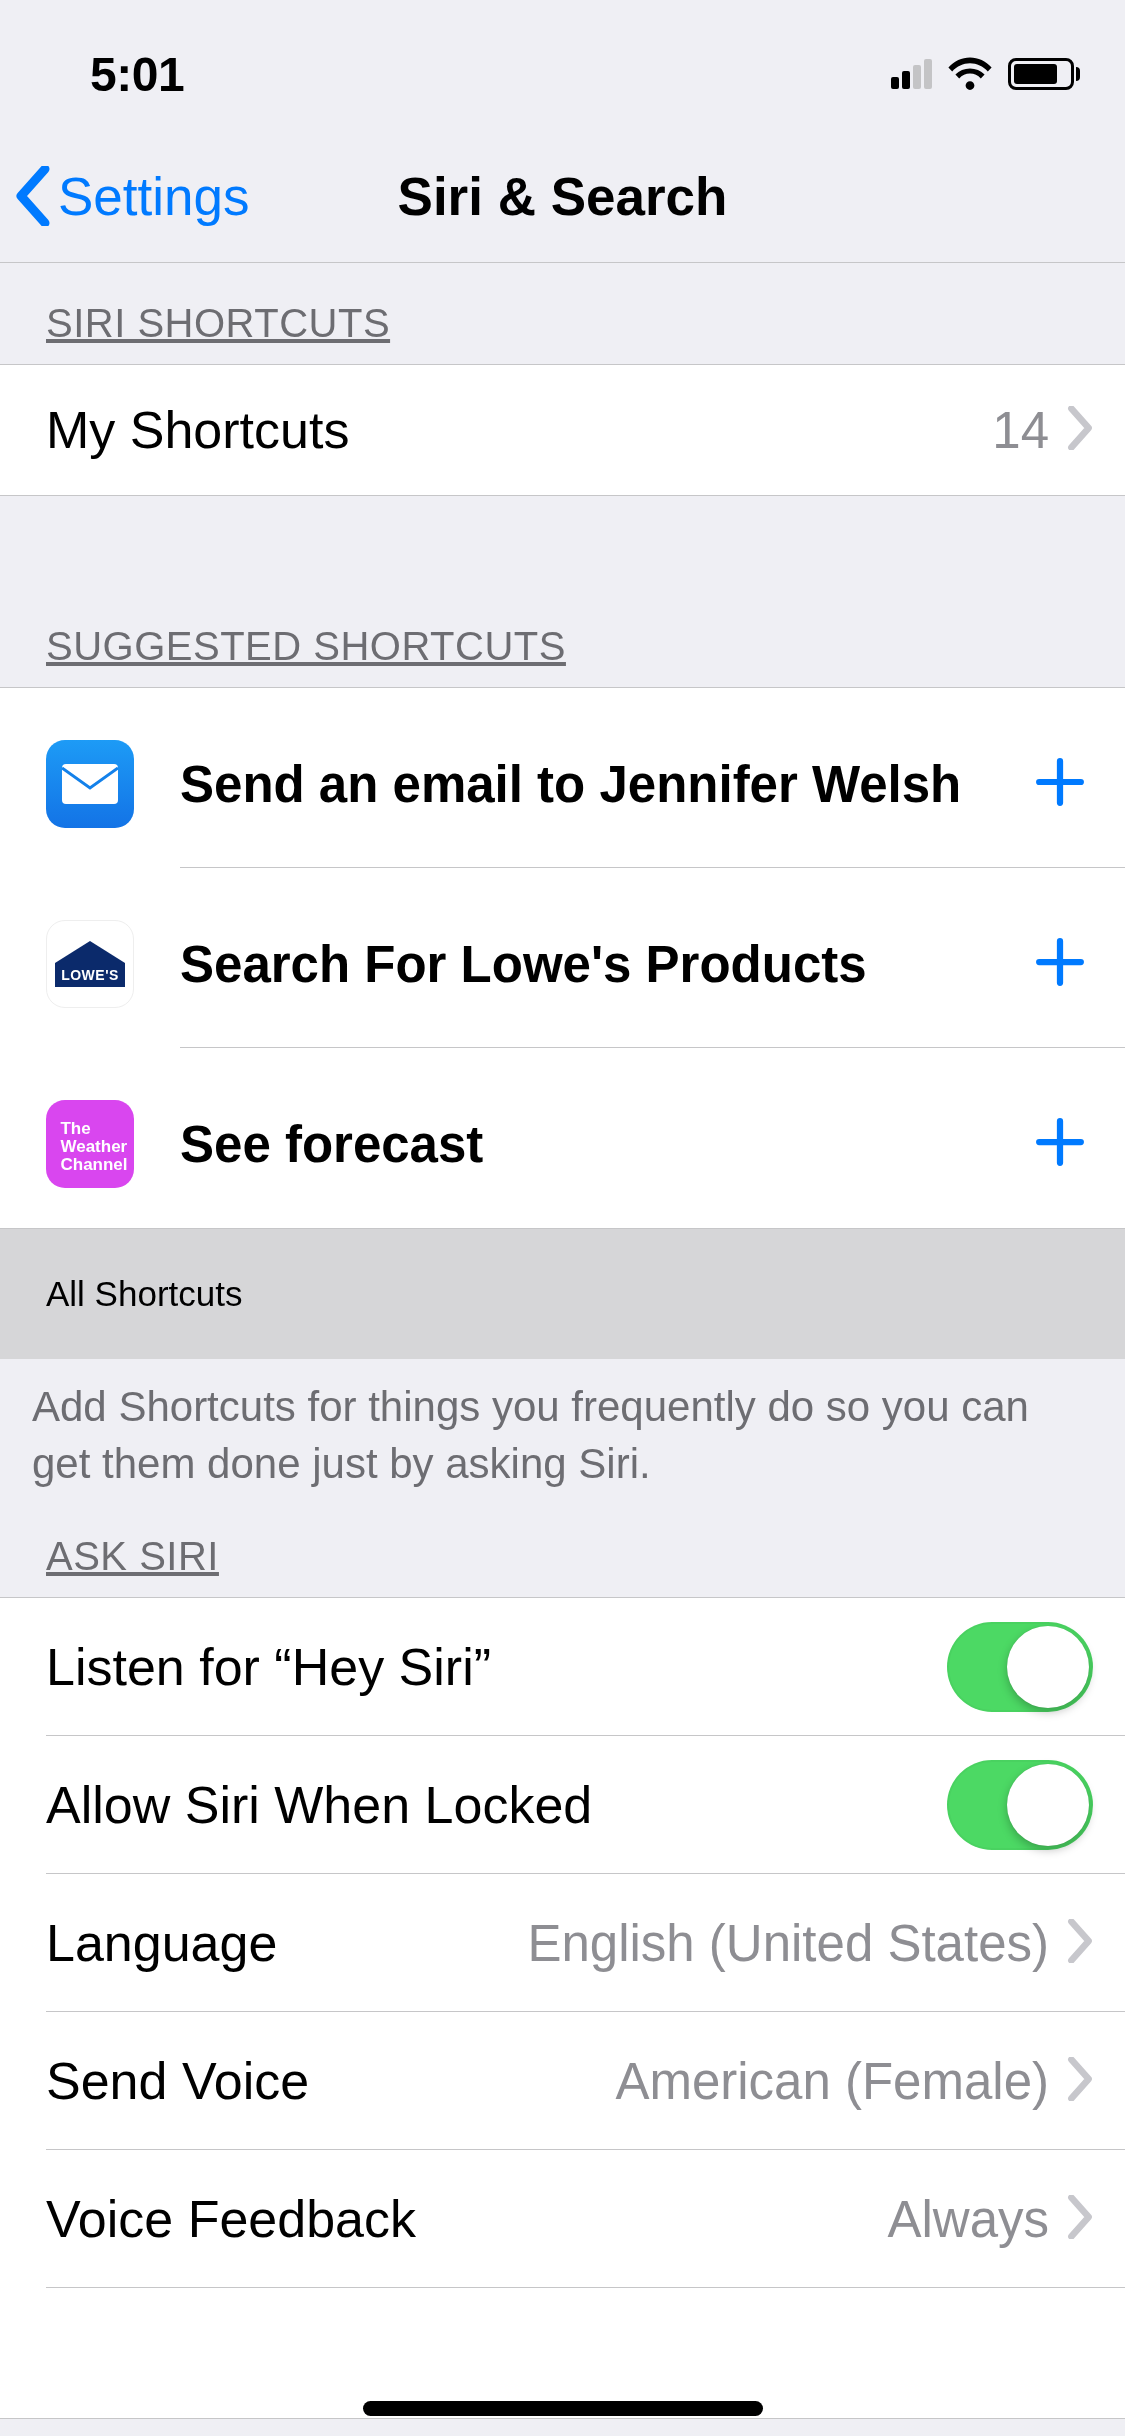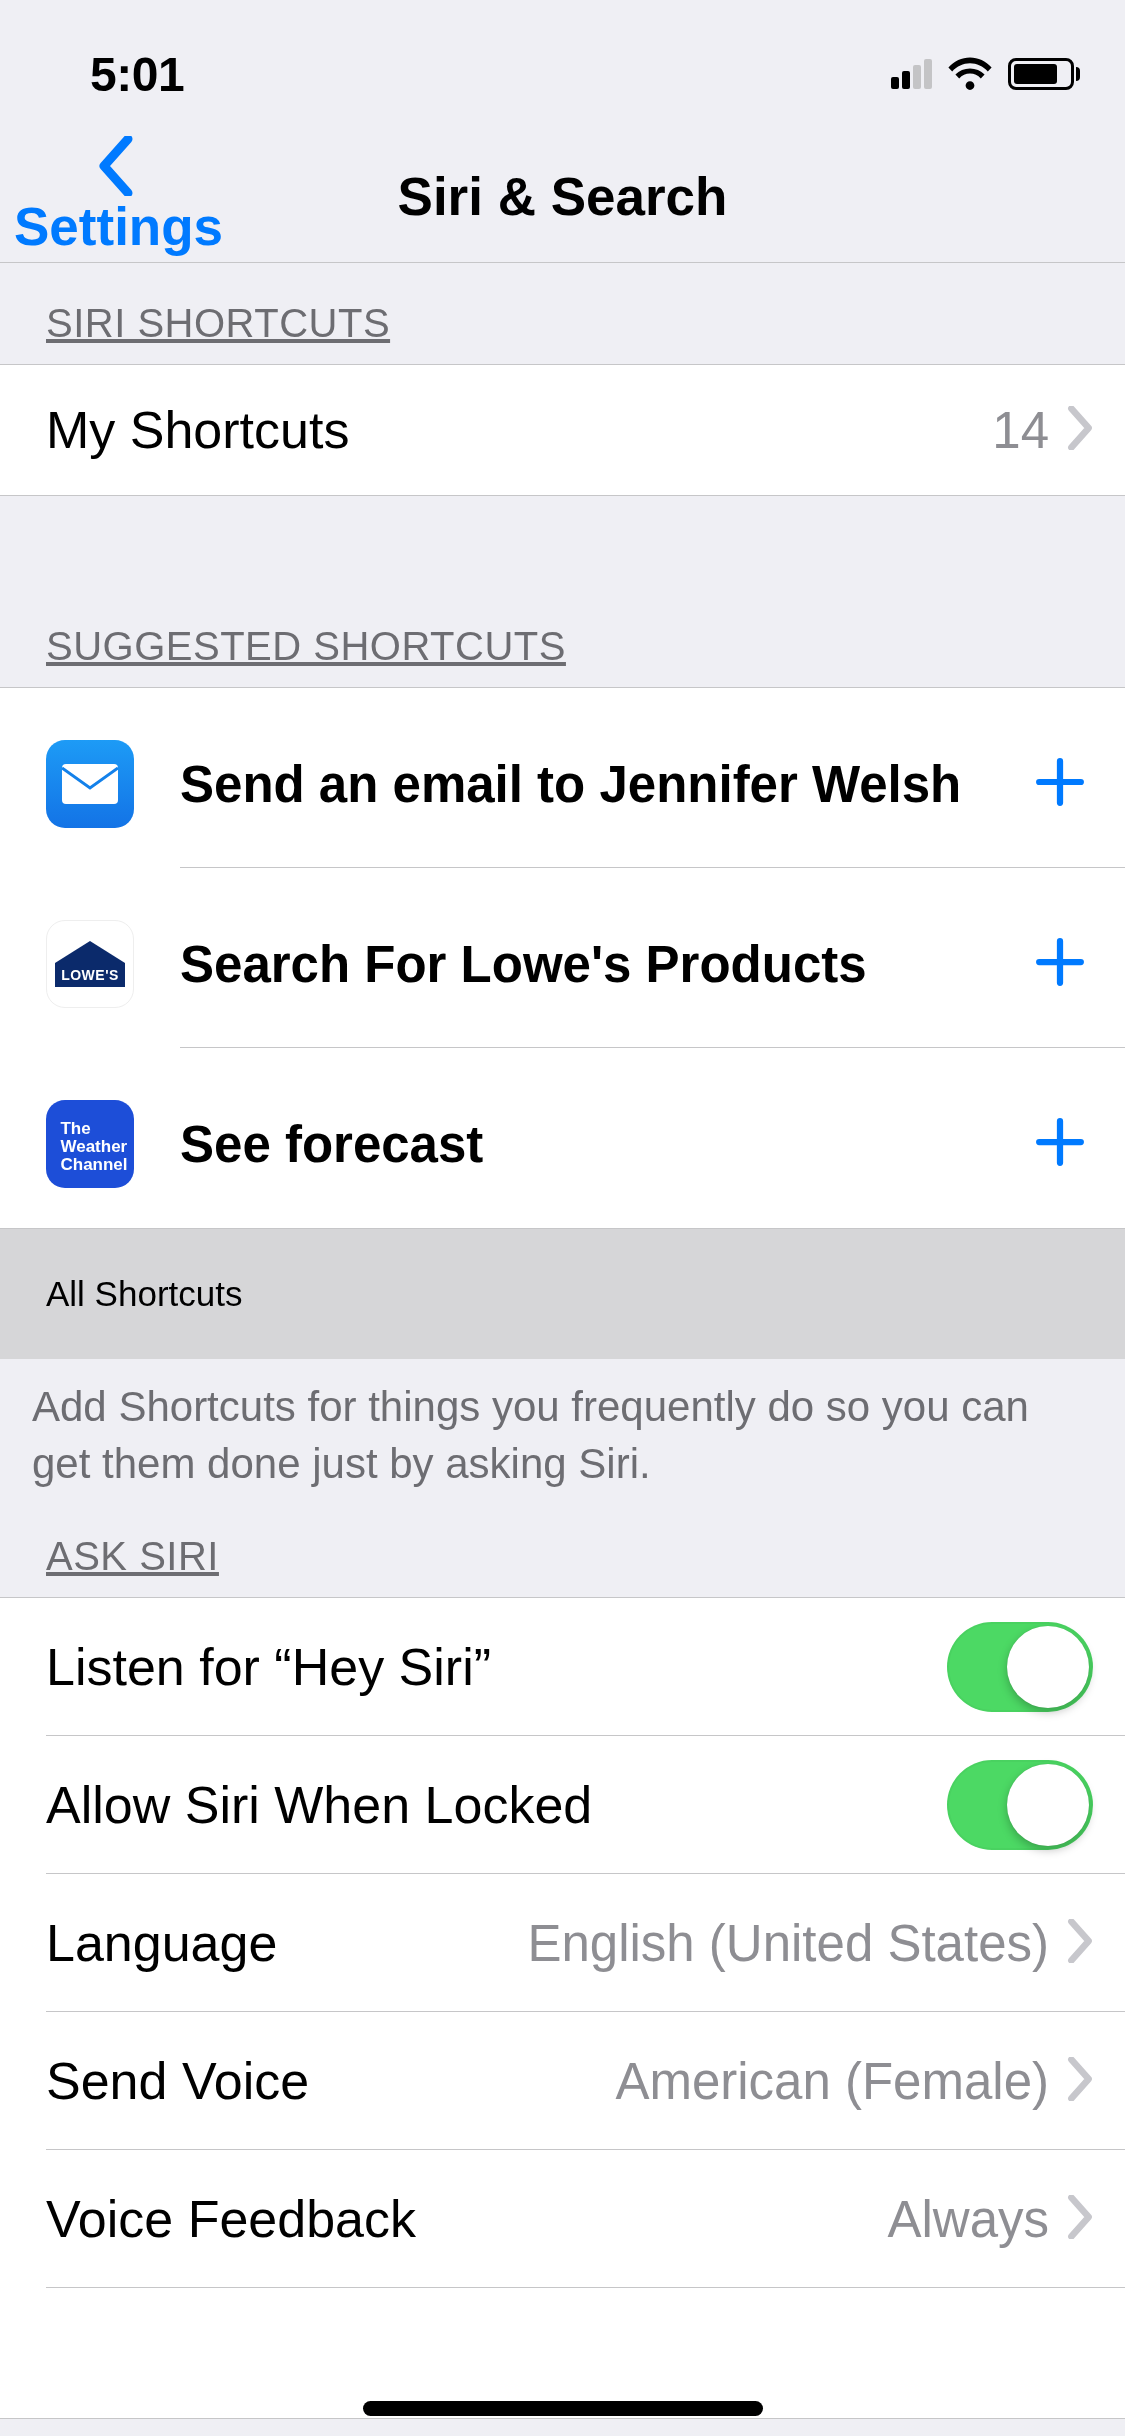--- a/index.html
+++ b/index.html
@@ -14,21 +14,21 @@
   .cell-bars span { width: 8px; background: #000; border-radius: 2px; }
   .cell-bars span.dim { background: #c4c4c6; }
   .wifi-icon svg { width: 48px; height: 36px; }
   .battery { display: flex; align-items: center; }
   .battery-body { width: 66px; height: 32px; border: 3px solid #000; border-radius: 8px; position: relative; padding: 3px; }
   .battery-fill { width: 80%; height: 100%; background: #000; border-radius: 3px; }
   .battery-tip { width: 4px; height: 14px; background: #000; border-radius: 0 4px 4px 0; margin-left: 2px; }
 
   
   .nav-bar { height: 133px; display: flex; align-items: center; position: relative; border-bottom: 1px solid #c6c6c8; }
-  .nav-back { display: flex; align-items: center; color: #007aff; font-size: 53px; font-weight: 700; padding-left: 14px; flex-direction: column; }
+  .nav-back { display: flex; align-items: center; color: #007aff; font-size: 53px; font-weight: 400; padding-left: 14px; }
   .nav-back svg { width: 38px; height: 60px; margin-right: 6px; }
   .nav-title { position: absolute; left: 0; right: 0; text-align: center; font-size: 53px; font-weight: 600; pointer-events: none; }
 
   
   .section-header { font-size: 40px; color: #6d6d72; padding: 52px 46px 18px 46px; letter-spacing: 0.5px; text-decoration: underline; }
   .section-header.tight-top { padding-top: 38px; }
   .section-footer { font-size: 42px; color: #6d6d72; padding: 20px 32px 10px 32px; line-height: 1.35; }
 
   .group { background: #fff; border-top: 1px solid #c6c6c8; border-bottom: 1px solid #c6c6c8; }
 
@@ -44,21 +44,21 @@
   .sugg-row .sugg-label { font-size: 51px; font-weight: 600; }
   .sugg-row .plus { margin-left: auto; color: #007aff; }
   .sugg-row .plus svg { width: 50px; height: 50px; }
   .sugg-divider { position: absolute; left: 180px; right: 0; bottom: 0; height: 1px; background: #c6c6c8; }
 
   .mail-icon { background: linear-gradient(180deg, #1d9bf6 0%, #1373e6 100%); }
   .mail-icon svg { width: 56px; height: 40px; }
   .lowes-icon { background: #fff; border: 1px solid #eee; flex-direction: column; }
   .lowes-roof { width: 70px; height: 22px; background: #0b2a6b; clip-path: polygon(50% 0, 100% 100%, 0 100%); }
   .lowes-text { width: 70px; height: 24px; background: #0b2a6b; color: #fff; font-size: 14px; font-weight: 700; display: flex; align-items: center; justify-content: center; letter-spacing: 0.5px; }
-  .twc-icon { background: #1d4ed8; color: #fff; font-size: 17px; font-weight: 700; line-height: 1.05; padding: 6px 0 0 8px; display: block; text-align: left; }
+  .twc-icon { background: #d946ef; color: #fff; font-size: 17px; font-weight: 700; line-height: 1.05; padding: 6px 0 0 8px; display: block; text-align: left; }
 
   
   .all-shortcuts { background: #d6d6d8; height: 130px; display: flex; align-items: center; padding: 0 32px 0 46px; }
   .all-shortcuts .label { font-size: 35px; }
   .all-shortcuts .chevron { margin-left: auto; opacity: 0.6; }
 
   
   .toggle { width: 146px; height: 90px; background: #4cd964; border-radius: 45px; position: relative; margin-left: auto; box-shadow: inset 0 0 0 2px rgba(0,0,0,0.03); }
   .toggle .knob { width: 82px; height: 82px; background: #fff; border-radius: 50%; position: absolute; top: 4px; right: 4px; box-shadow: 0 4px 10px rgba(0,0,0,0.25), 0 0 1px rgba(0,0,0,0.15); }
 

